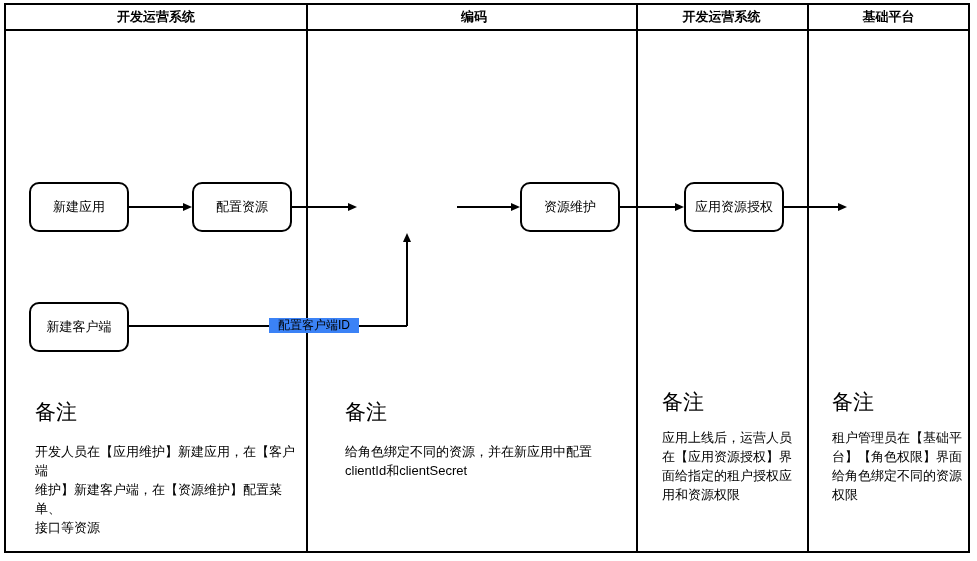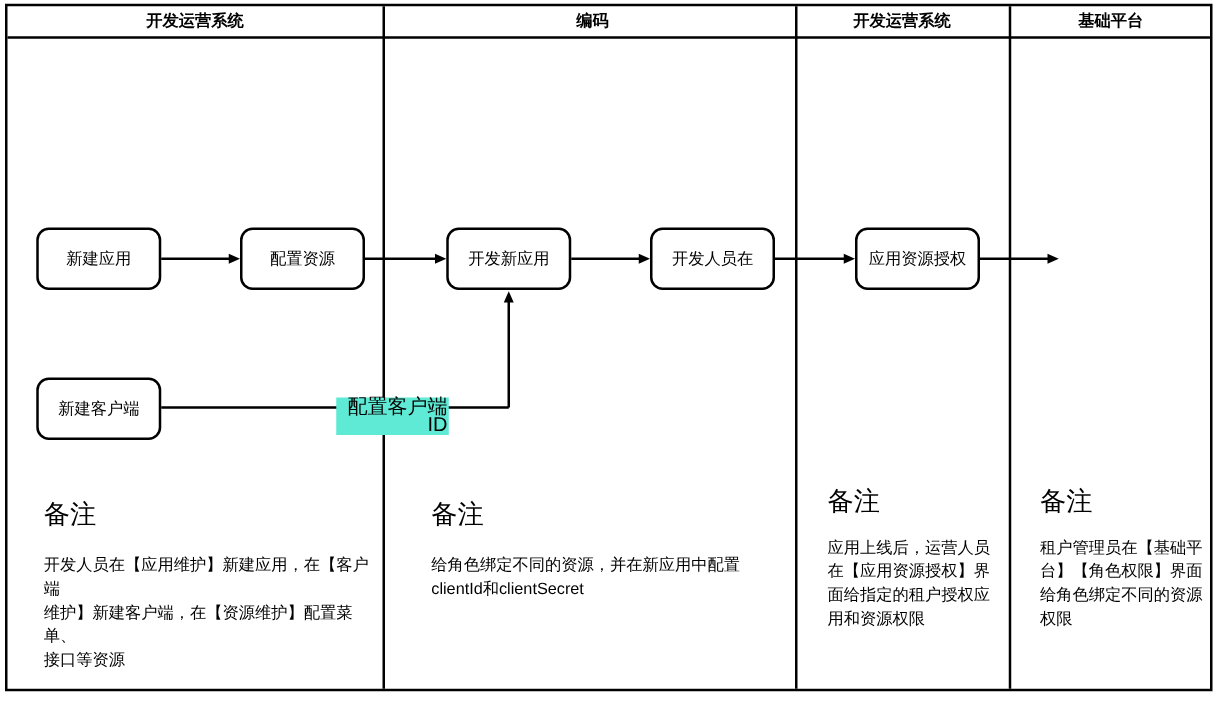--- a/index.html
+++ b/index.html
@@ -40,22 +40,22 @@
     position:absolute; width:0; height:0;
     border-top:4px solid transparent; border-bottom:4px solid transparent;
     border-left:9px solid #000;
   }
   .head-up {
     position:absolute; width:0; height:0;
     border-left:4px solid transparent; border-right:4px solid transparent;
     border-bottom:9px solid #000;
   }
   .edge-label {
-    position:absolute; background:#5eead4; font-size:16px;
-    text-align:right; padding:0 1px; line-height:15px;
+    position:absolute; background:#3b82f6; font-size:12px;
+    text-align:center; padding:0 1px; line-height:15px;
   }
 
   
   .note-title { position:absolute; font-size:21px; font-weight:normal; line-height:26px; }
   .note-body  { position:absolute; font-size:13px; line-height:19px; white-space:pre-line; }
 </style>
 </head>
 <body>
 
 <div class="stage">
@@ -70,25 +70,22 @@
     <div class="lane-header" style="left:303px;width:330px">编码</div>
     <div class="lane-header" style="left:630px;width:171px">开发运营系统</div>
     <div class="lane-header" style="left:801px;width:163px">基础平台</div>
 
     <div class="node" style="left:23px;top:177px">
         <span>新建应用</span>
       </div>
     <div class="node" style="left:186px;top:177px">
         <span>配置资源</span>
       </div>
-    <div class="node" style="left:351px;top:177px">
-        <span>开发新应用</span>
-      </div>
     <div class="node" style="left:514px;top:177px">
-        <span>开发人员在</span>
+        <span>资源维护</span>
       </div>
     <div class="node" style="left:678px;top:177px">
         <span>应用资源授权</span>
       </div>
     <div class="node" style="left:23px;top:297px">
         <span>新建客户端</span>
       </div>
 
     <div>
       <div class="edge-h" style="left:123px;top:201px;width:56px"></div>

